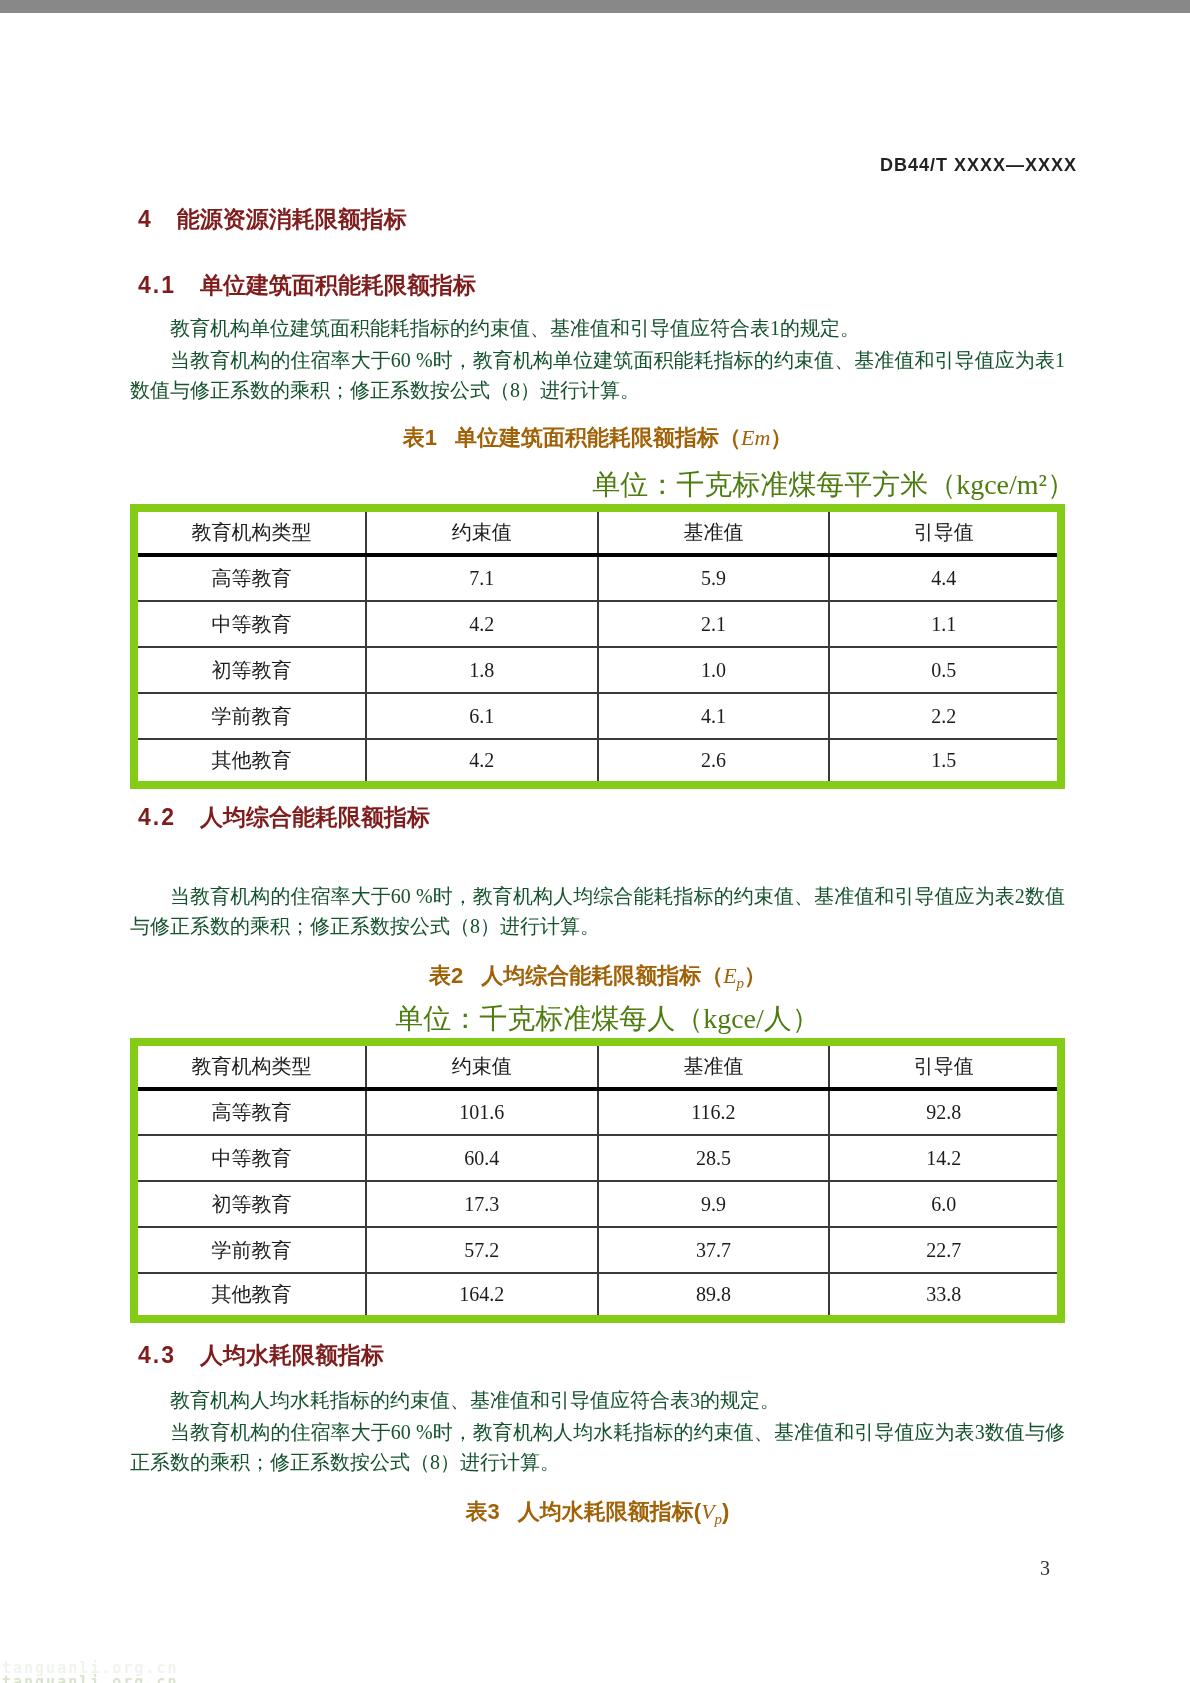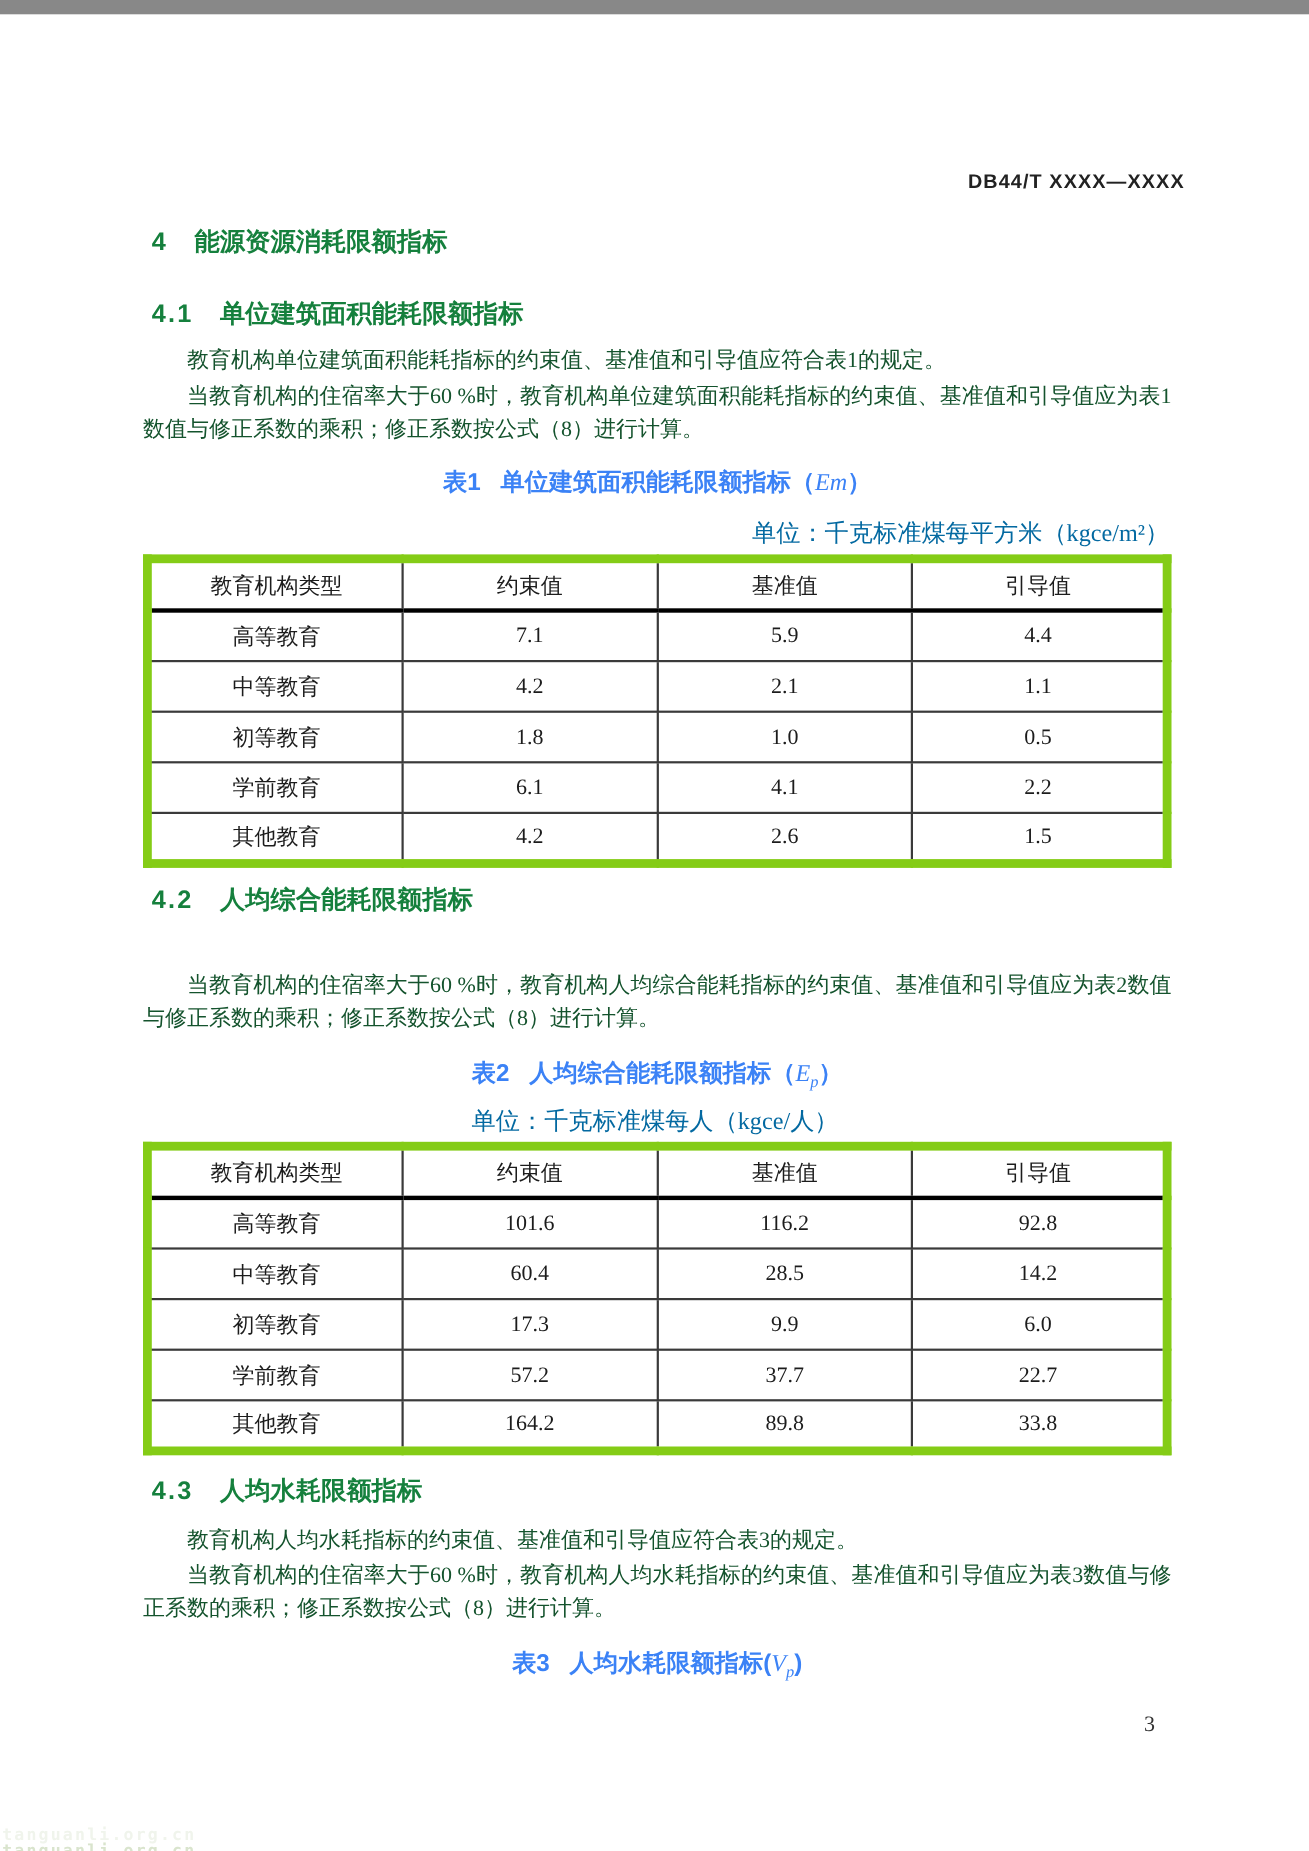--- a/index.html
+++ b/index.html
@@ -16,49 +16,49 @@
   .abs { position: absolute; }
   .doc-code {
     top: 142px; right: 113px;
     font-family: "Liberation Sans", "DejaVu Sans", sans-serif;
     font-size: 18px; font-weight: bold; letter-spacing: 1px;
     color: #222;
   }
   .h-sec {
     left: 138px; width: 930px;
     font-family: "Liberation Sans", "DejaVu Sans", sans-serif;
-    font-size: 23px; font-weight: bold; color: #15803d;
+    font-size: 23px; font-weight: bold; color: #7f1d1d;
     line-height: 28px;
   }
   .h-sec .num { margin-right: 24px; letter-spacing: 2px; }
   .para {
     left: 130px; width: 935px;
     font-size: 20px; line-height: 30px;
     text-align: justify;
     text-indent: 2em;
     color: #14532d;
   }
   .tbl-caption {
     left: 130px; width: 935px;
     text-align: center;
     font-family: "Liberation Sans", "DejaVu Sans", sans-serif;
-    font-size: 22px; font-weight: bold; color: #3b82f6;
+    font-size: 22px; font-weight: bold; color: #a16207;
     line-height: 34px;
   }
   .tbl-caption .cap-label { margin-right: 18px; }
   .sym {
     font-style: italic; font-weight: normal;
     font-family: "Liberation Serif", "DejaVu Serif", serif;
   }
   .sym-sub { font-size: 0.68em; font-style: italic; font-weight: normal;
     font-family: "Liberation Serif", "DejaVu Serif", serif; }
   .unit-line {
-    left: 128px; width: 935px;
+    left: 140px; width: 935px;
     text-align: right;
-    font-size: 22px; line-height: 28px; color: #0369a1;
+    font-size: 28px; line-height: 28px; color: #4d7c0f;
   }
   table.quota {
     left: 130px; width: 935px;
     border-collapse: collapse;
     table-layout: fixed;
     font-size: 20px; color: #1c1c1c;
     background: #fff;
   }
   table.quota th, table.quota td {
     border: 2px solid #3a3a3a;

